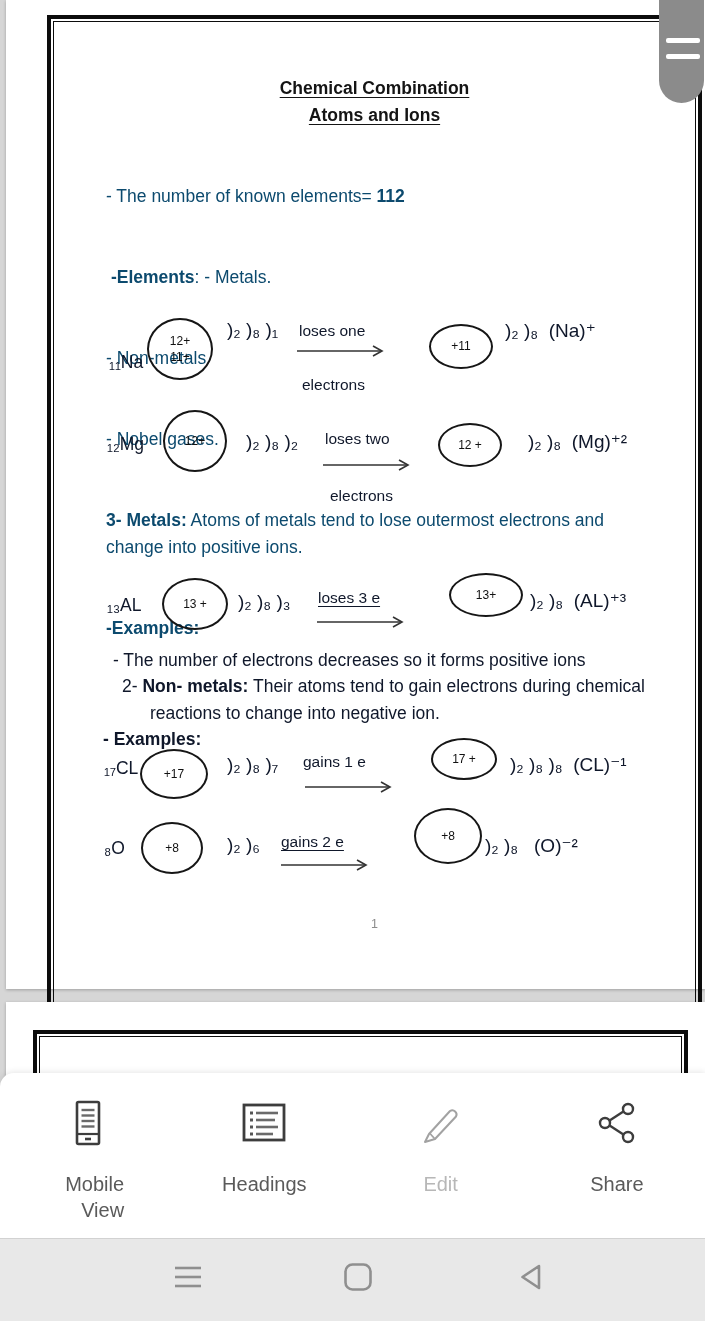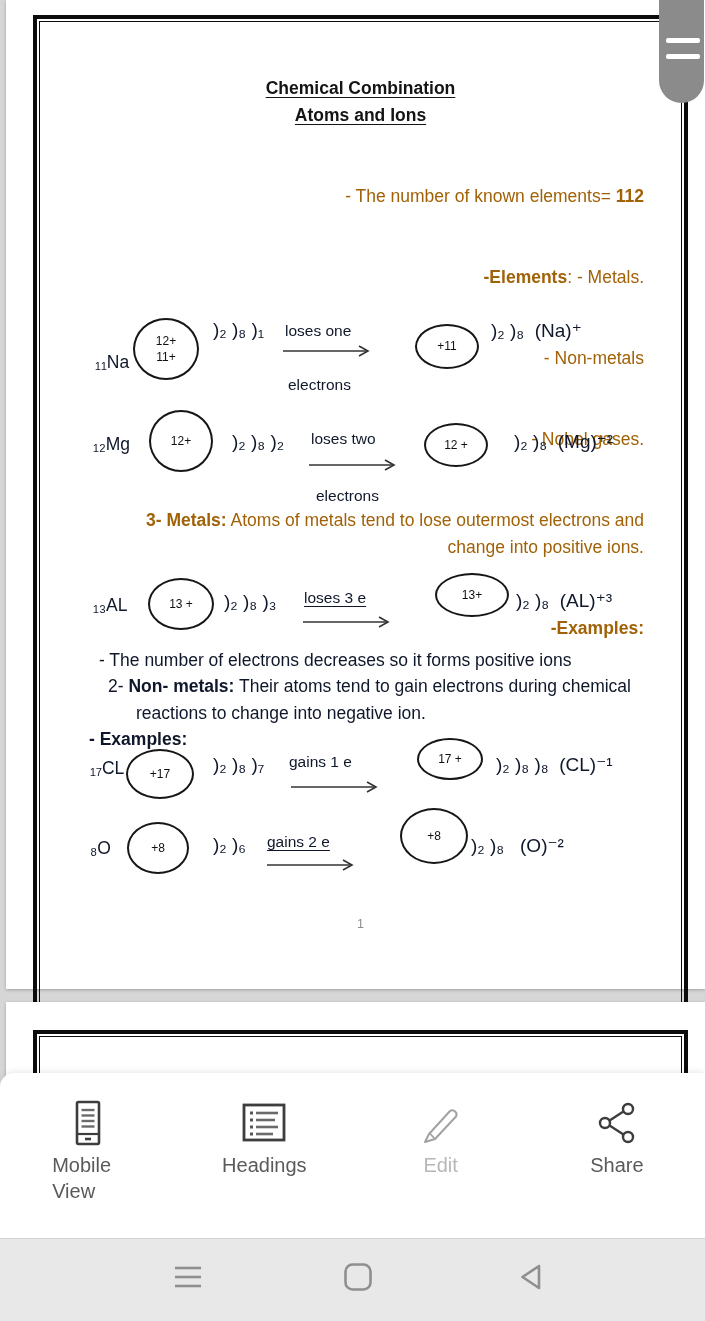--- a/index.html
+++ b/index.html
@@ -4,29 +4,29 @@
 <style>
   html,body{margin:0;padding:0;}
   body{font-family:"Liberation Sans","DejaVu Sans",sans-serif;}
   .screen{position:relative;width:705px;height:1321px;background:#d6d6d6;overflow:hidden;}
 
   
   .page{position:absolute;background:#ffffff;box-shadow:0 1px 3px rgba(0,0,0,.25);}
   .page1{left:6px;top:0;width:699px;height:989px;}
   .page2{left:6px;top:1002px;width:699px;height:120px;overflow:hidden;}
   .border-outer{position:absolute;box-sizing:border-box;border:4px solid #0c0c0c;}
-  .p1-border{left:27px;top:15px;width:655px;height:1036px;text-decoration:underline;}
+  .p1-border{left:41px;top:15px;width:655px;height:1036px;text-decoration:underline;}
   .p2-border{left:27px;top:28px;width:655px;height:200px;}
   .border-inner{position:absolute;inset:2px;border:1.5px solid #0c0c0c;pointer-events:none;}
 
   .doc-head{position:absolute;top:56px;left:0;right:0;text-align:center;font-weight:700;
             font-size:17.5px;line-height:27px;color:#141414;}
   .doc-head div{text-decoration:underline;text-underline-offset:3px;}
   .doc-intro{position:absolute;top:110px;left:55px;width:552px;font-size:17.5px;
-             line-height:27px;color:#a16207;white-space:pre-wrap;text-align:right;}
+             line-height:27px;color:#0c4a6e;white-space:pre-wrap;}
   .abs{position:absolute;white-space:pre;color:#0f172a;}
   .t17{font-size:17.5px;line-height:26px;}
   .t19{font-size:19px;}
   .lbl{font-size:15.5px;}
   .bold{font-weight:700;}
   .u{text-decoration:underline;text-underline-offset:3px;}
   .circle{position:absolute;box-sizing:border-box;border:2px solid #161616;border-radius:50%;
           display:flex;flex-direction:column;align-items:center;justify-content:center;
           font-size:12px;line-height:1.35;color:#111;}
   svg.arrow{position:absolute;}
@@ -38,21 +38,21 @@
                  background:#8b8b8b;border-radius:24px;z-index:5;}
   .sh-bar{position:absolute;left:7px;right:4px;height:5px;background:#fff;border-radius:2px;}
 
   
   .toolbar{position:absolute;left:0;top:1073px;width:705px;height:165px;background:#fff;
            border-top-left-radius:14px;box-shadow:0 -1px 6px rgba(0,0,0,.10);z-index:4;
            display:flex;justify-content:space-around;align-items:flex-start;
            padding-top:24px;box-sizing:border-box;}
   .tb-item{display:flex;flex-direction:column;align-items:center;width:138px;cursor:pointer;}
   .tb-icon{height:52px;display:flex;align-items:center;justify-content:center;}
-  .tb-label{margin-top:3px;font-size:20px;line-height:26px;color:#5a5a5a;text-align:left;}
+  .tb-label{margin-top:22px;font-size:20px;line-height:26px;color:#5a5a5a;text-align:right;}
   .tb-label.wrap{max-width:72px;}
   .tb-item.disabled .tb-label{color:#b7b7b7;}
 
   
   .navbar{position:absolute;left:0;top:1238px;width:705px;height:83px;background:#e8e8e8;
           border-top:1px solid #d2d2d2;box-sizing:border-box;z-index:6;}
   .nav-icon{position:absolute;top:40px;transform:translate(-50%,-50%);}
 </style>
 </head>
 <body>

